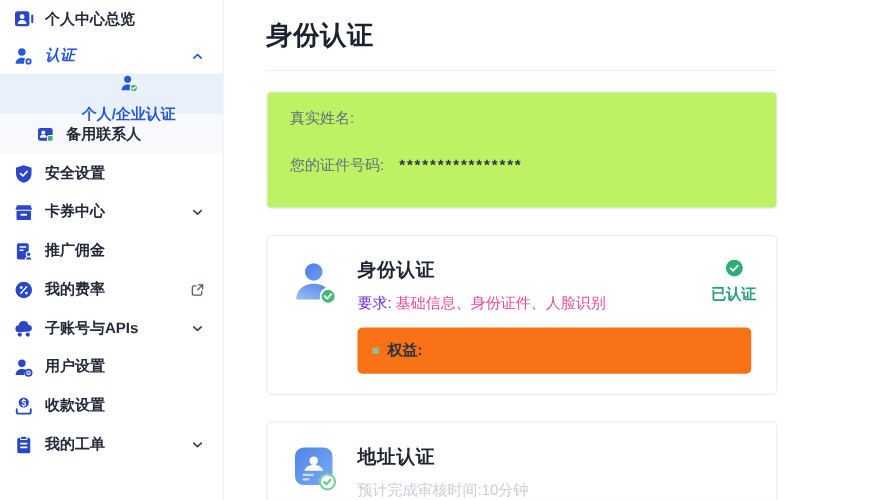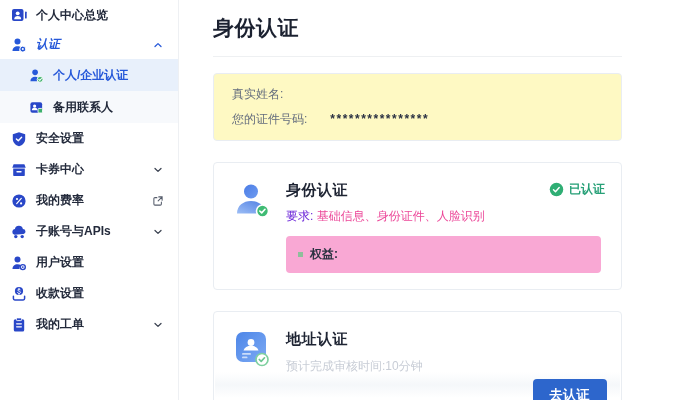--- a/index.html
+++ b/index.html
@@ -11,50 +11,50 @@
   .sidebar { width:179px; min-width:179px; height:100%; background:#fff;
     border-right:1px solid #eef0f3; padding-top:0; }
   .nav-item { display:flex; align-items:center; gap:9px; padding-left:11px;
     height:31px; cursor:pointer; font-size:12px; font-weight:700; color:#232a3b; }
   .nav-item .nicon { width:16px; height:16px; display:flex; align-items:center; justify-content:center; }
   .nav-item.h30 { height:30px; }
   .nav-item.h29 { height:29px;font-style:italic; }
   .nav-item.active { color:#2658d9; }
   .submenu { background:#f7f9fc; }
   .nav-item.sub { height:32px; padding-left:28px; }
-  .nav-item.sub.selected { background:#e8f0fb; color:#2658d9; }
+  .nav-item.sub.selected { background:#e8f0fb; color:#2658d9;flex-direction:column; }
   .tail { margin-left:auto; margin-right:14px; display:flex; align-items:center; }
 
   
   .main { flex:1; padding:0 5px 0 34px; }
   .page-title { font-size:21px; font-weight:700; color:#1b2130; margin-top:14px; letter-spacing:.5px; }
   .title-divider { border:none; border-top:1px solid #eef0f2; margin-top:14px; }
 
   .profile-box { margin-top:16px; border:1px solid #e9edf2; border-radius:4px;
-    background:#fef9c3; padding:12px 18px 13px; }
+    background:#bef264; padding:12px 18px 26px; }
   .profile-row { display:flex; align-items:center; font-size:12px; color:#636c7d; line-height:16px; }
-  .profile-row + .profile-row { margin-top:9px;gap:11px; }
+  .profile-row + .profile-row { margin-top:22px; }
   .masked { margin-left:12px; font-weight:700; color:#2a3142; letter-spacing:1.5px; font-size:12px; }
 
   .card { position:relative; margin-top:21px; border:1px solid #e9edf2; border-radius:4px;
     background:#fff; padding:17px 18px 16px; display:flex; gap:12px; }
   .card-icon { position:relative; width:42px; min-width:42px; height:42px; }
   .card-body { flex:1; padding-top:1px; }
   .card-title { font-size:15px; font-weight:700; color:#1e2433; letter-spacing:.5px; }
   .card-req { margin-top:8px; font-size:12px; }
   .req-label { color:#6d28d9; }
   .req-text { color:#ec4899;text-align:center; }
-  .benefits { margin-top:11px; margin-right:2px; background:#f9a8d4; border-radius:4px;
+  .benefits { margin-top:11px; margin-right:2px; background:#f97316; border-radius:4px;
     padding:10px 12px; display:flex; align-items:center; gap:7px; font-size:12px; }
   .bullet { width:5px; height:5px; background:#8fbe9b; display:inline-block; }
   .benefits-label { font-weight:700; color:#2c3342; }
   .benefits-text { color:#3f4654; }
 
   .status-badge { position:absolute; top:18px; right:16px; display:flex; align-items:center;
-    gap:5px; font-size:12px; font-weight:700; color:#27a077; }
+    gap:5px; font-size:12px; font-weight:700; color:#27a077;flex-direction:column; }
 
   .card2 { height:114px; padding-bottom:12px; }
   .review-time { margin-top:9px; font-size:12px; color:#c8cdd6; position:relative; z-index:1; }
   .fade-band { position:absolute; left:1px; right:1px; top:60px; height:26px; z-index:0;
     background:linear-gradient(180deg, rgba(255,255,255,0) 0%, rgba(243,246,249,.85) 50%, rgba(255,255,255,0) 100%);
     pointer-events:none; }
   .verify-btn { position:absolute; right:14px; bottom:12px; z-index:2; border:none;
     background:#2d66cc; color:#fff; font-size:13px; font-weight:700; border-radius:4px;
     padding:7px 17px 8px; cursor:pointer; font-family:inherit; letter-spacing:.5px; }
 </style>
@@ -138,20 +138,32 @@
           </svg>
       </span>
       <span>卡券中心</span>
       <span class="tail">
         <svg viewBox="0 0 16 16" width="12" height="12">
             <path d="M4 6l4 3.8L12 6" stroke="#3a4150" stroke-width="1.7" fill="none" stroke-linecap="round" stroke-linejoin="round"></path>
           </svg>
       </span>
     </div>
 
+    <div class="nav-item">
+      <span class="nicon">
+        <svg viewBox="0 0 16 16" width="16" height="16">
+            <rect x="2.5" y="1.5" width="9.5" height="13" rx="1.5" fill="#2947c8"></rect>
+            <rect x="4.5" y="4" width="5.5" height="1.2" rx="0.6" fill="#fff"></rect>
+            <rect x="4.5" y="6.5" width="3.5" height="1.2" rx="0.6" fill="#fff"></rect>
+            <circle cx="11.9" cy="10.4" r="1.9" fill="#2947c8" stroke="#fff" stroke-width="0.9"></circle>
+            <path d="M9.2 15c0-1.6 1.2-2.6 2.7-2.6s2.7 1 2.7 2.6z" fill="#2947c8" stroke="#fff" stroke-width="0.9"></path>
+          </svg>
+      </span>
+      <span>推广佣金</span>
+    </div>
 
     <div class="nav-item">
       <span class="nicon">
         <svg viewBox="0 0 16 16" width="16" height="16">
             <circle cx="8" cy="8" r="6.6" fill="#2947c8"></circle>
             <path d="M5.7 10.6l4.6-5.2" stroke="#fff" stroke-width="1.2" stroke-linecap="round"></path>
             <circle cx="6" cy="6" r="1.1" fill="#fff"></circle>
             <circle cx="10.1" cy="10.4" r="1.1" fill="#fff"></circle>
           </svg>
       </span>

